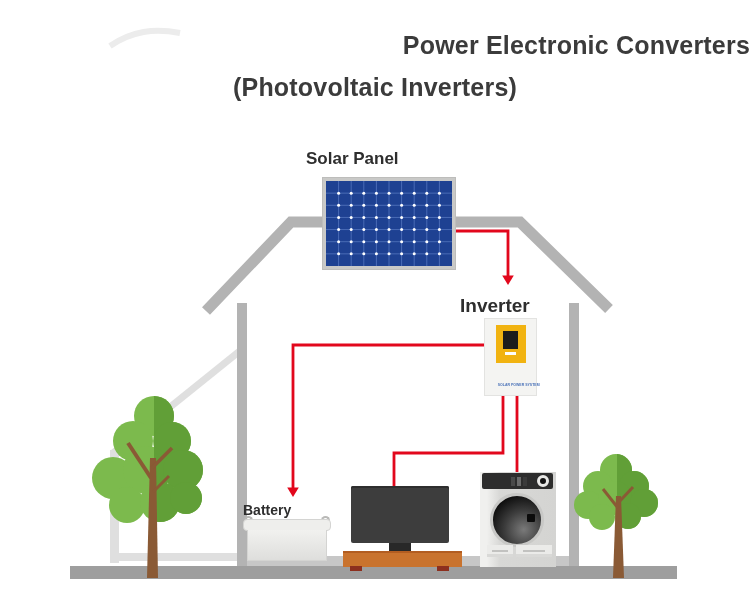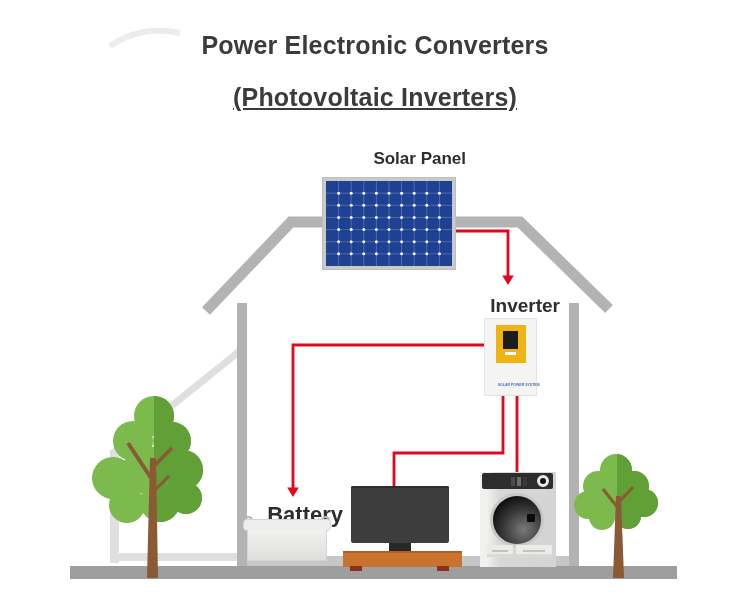--- a/index.html
+++ b/index.html
@@ -1,26 +1,26 @@
 <!DOCTYPE html>
 <html><head>
 <meta charset="utf-8">
 <style>
   html,body{margin:0;padding:0;background:#fff;}
   .stage{position:relative;width:750px;height:608px;background:#fff;overflow:hidden;
          font-family:"Liberation Sans",sans-serif;}
   .title{position:absolute;left:0;width:750px;text-align:center;font-weight:bold;
          color:#3b3b3b;font-size:25px;letter-spacing:.2px;}
-  .t1{top:31px;}
-  .t2{top:83px;text-decoration:underline;}
+  .t1{top:31px;text-align:right;}
+  .t2{top:73px;}
   .scene{position:absolute;left:0;top:0;}
-  .label{position:absolute;font-weight:bold;color:#2e2e2e;font-size:17px;text-align:right;}
+  .label{position:absolute;font-weight:bold;color:#2e2e2e;font-size:17px;text-align:left;}
   .solar-label{left:306px;top:149px;width:160px;}
   .inverter-label{left:460px;top:295px;width:100px;font-size:19px;}
-  .battery-label{left:243px;top:502px;width:100px;font-size:22px;}
+  .battery-label{left:243px;top:502px;width:100px;font-size:14px;}
 
   
   .solar-panel{position:absolute;left:322px;top:177px;width:134px;height:93px;
                background:#c9c9c7;box-sizing:border-box;padding:4px;
                box-shadow:0 0 0 1px #bdbdbb inset;}
   .solar-panel svg{display:block;}
 
   
   .inverter{position:absolute;left:484px;top:318px;width:53px;height:78px;
             background:#f4f4f2;border:1px solid #e3e3e1;box-sizing:border-box;}

